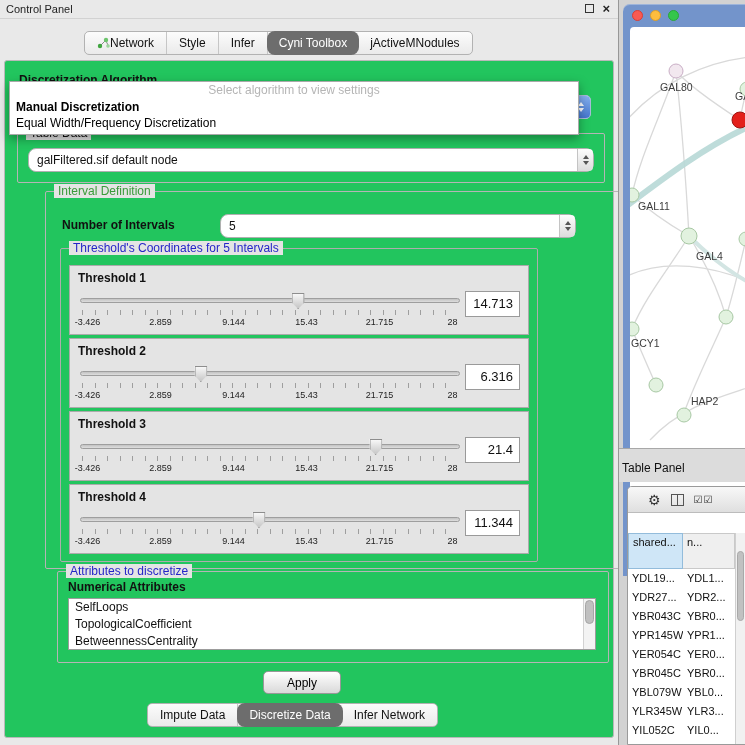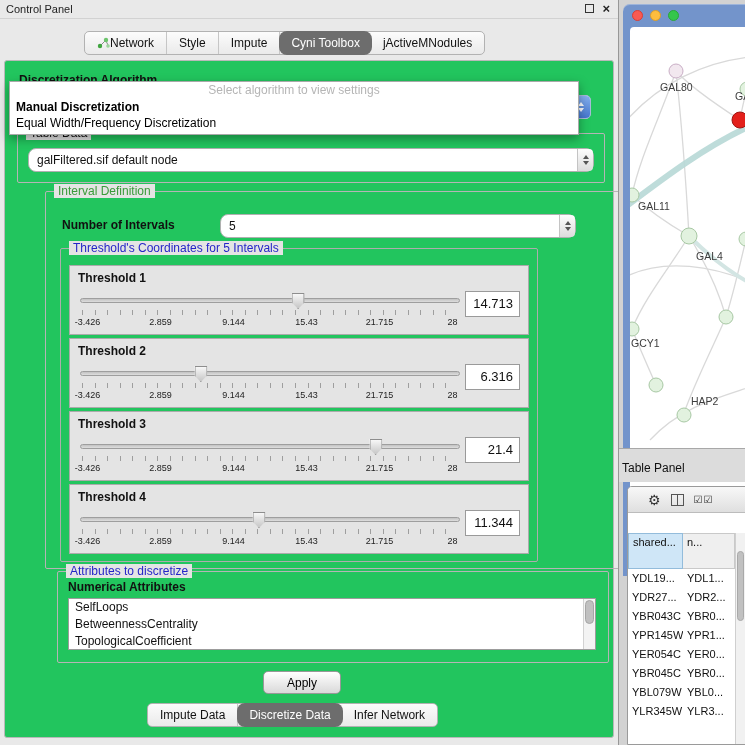--- a/index.html
+++ b/index.html
@@ -151,21 +151,21 @@
           <circle cx="3" cy="9" r="2.2" fill="#3fa53f"></circle>
           <circle cx="9" cy="3" r="2.2" fill="#6cc46c"></circle>
           <circle cx="11" cy="9" r="1.8" fill="#9bd49b"></circle>
         </svg>
         <span>Network</span>
       </span>
       <span class="tab">
           <span>Style</span>
         </span>
       <span class="tab">
-          <span>Impute</span>
+          <span>Infer</span>
         </span>
       <span class="tab sel">
           <span>Cyni Toolbox</span>
         </span>
       <span class="tab">
           <span>jActiveMNodules</span>
         </span>
     </div>
 
     <div class="main">
@@ -282,22 +282,22 @@
             <div class="valbox">11.344</div>
           </div>
         </div>
       </div>
 
       <div class="group g-attr">
         <span class="group-title blue">Attributes to discretize</span>
         <span class="bold lbl-numattr">Numerical Attributes</span>
         <div class="listbox">
           <div class="li">SelfLoops</div>
+          <div class="li">TopologicalCoefficient</div>
           <div class="li">BetweennessCentrality</div>
-          <div class="li">TopologicalCoefficient</div>
           <div class="lb-scroll">
               <div class="lb-thumb"></div>
             </div>
         </div>
       </div>
 
       <button class="apply">Apply</button>
 
       <div class="tabstrip bottom-strip">
         <span class="tab">
@@ -408,19 +408,23 @@
             <span class="c2">YBR0...</span>
           </div>
         <div class="tr">
             <span class="c1">YBL079W</span>
             <span class="c2">YBL0...</span>
           </div>
         <div class="tr">
             <span class="c1">YLR345W</span>
             <span class="c2">YLR3...</span>
           </div>
+        <div class="tr">
+            <span class="c1">YIL052C</span>
+            <span class="c2">YIL0...</span>
+          </div>
       </div>
       <div class="tp-scroll">
           <div class="tp-thumb"></div>
         </div>
     </div>
   </div>
 </div>
 
 </body></html>

